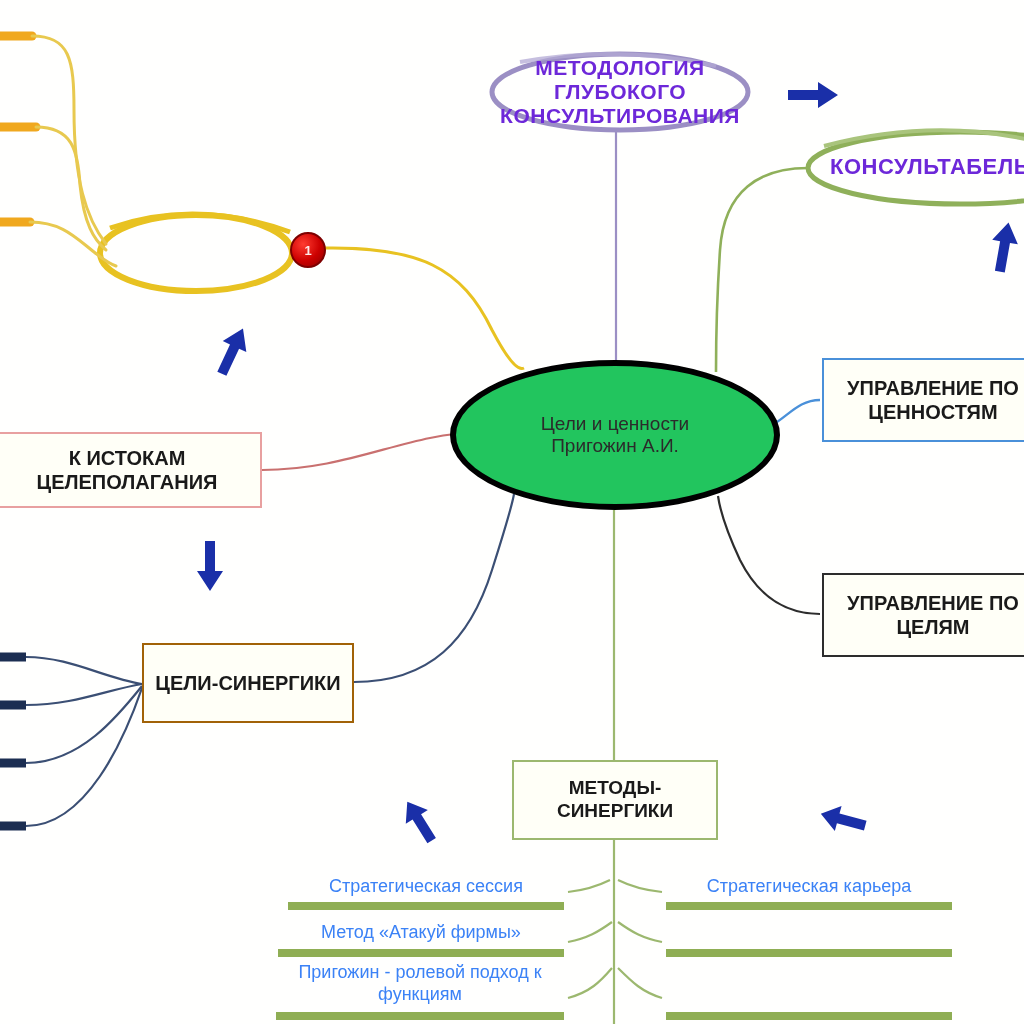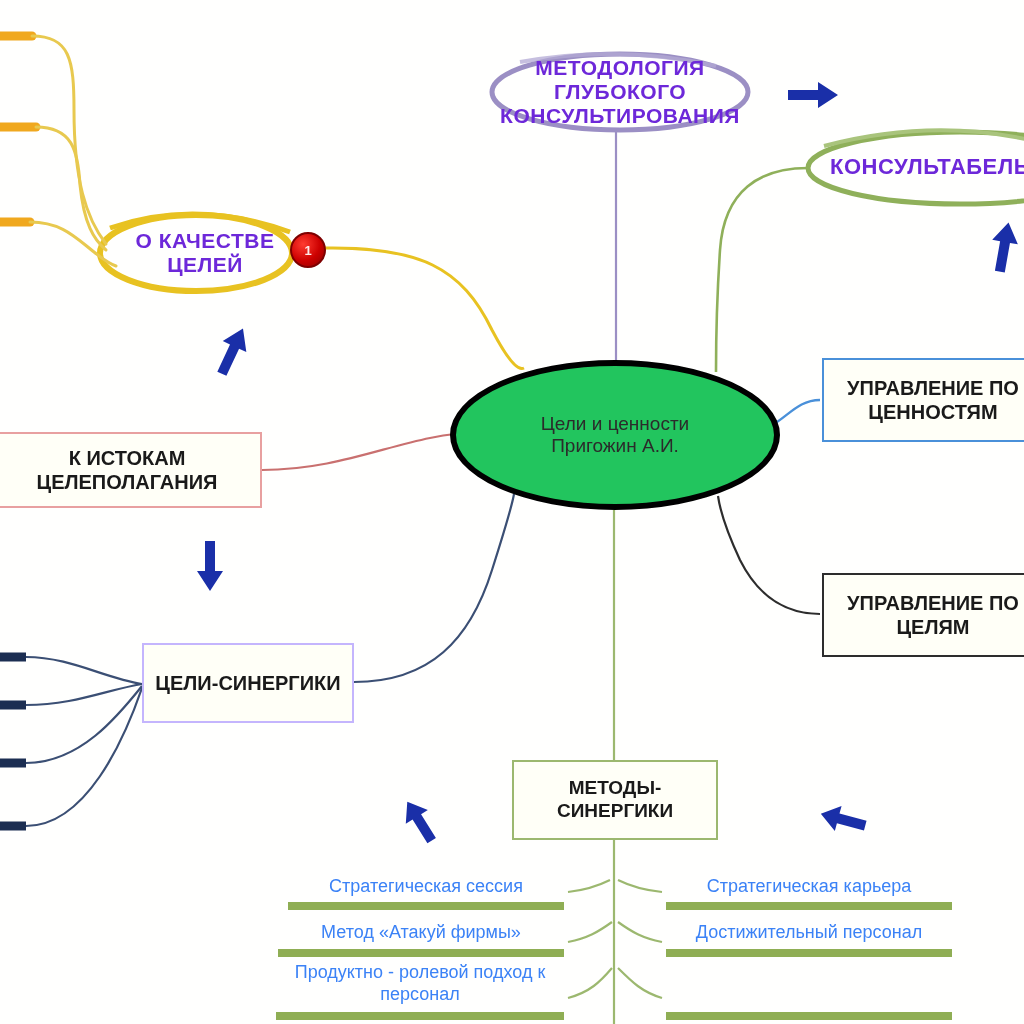--- a/index.html
+++ b/index.html
@@ -23,21 +23,21 @@
   #lbl-quality{left:100px;top:218px;width:210px;height:70px;font-size:21px;letter-spacing:.5px;}
   #lbl-consult{left:800px;top:140px;width:260px;height:54px;font-size:22px;letter-spacing:.5px;}
 
   
   .rbox{position:absolute;box-sizing:border-box;display:flex;align-items:center;
         justify-content:center;text-align:center;background:#fffff7;z-index:5;
         font-weight:bold;color:#1a1a1a;line-height:1.2;}
   #box-values{left:822px;top:358px;width:222px;height:84px;border:2px solid #4a90d9;font-size:20px;}
   #box-goals {left:822px;top:573px;width:222px;height:84px;border:2px solid #2d2d2d;font-size:20px;}
   #box-istoki{left:-8px;top:432px;width:270px;height:76px;border:2px solid #e8a0a0;font-size:20px;}
-  #box-synergy{left:142px;top:643px;width:212px;height:80px;border:2px solid #c4b5fd;font-size:20px;}
+  #box-synergy{left:142px;top:643px;width:212px;height:80px;border:2px solid #a16207;font-size:20px;}
   #box-methods{left:512px;top:760px;width:206px;height:80px;border:2px solid #9cb86f;font-size:19px;text-align:center;}
 
   
   .leaf{position:absolute;text-align:center;font-size:18px;color:#3b82f6;
         line-height:1.2;z-index:5;}
 
   
   #marker1{position:absolute;left:290px;top:232px;width:32px;height:32px;border-radius:50%;
            background:radial-gradient(circle at 35% 32%,#ff3b30 0%,#cc0000 55%,#8f0000 100%);
            border:2px solid #7e0000;color:#ffe9e9;font-size:13px;font-weight:bold;
@@ -138,36 +138,34 @@
 
   <div class="node" id="central">
     <div>
       <div>Цели и ценности</div>
       <div>Пригожин А.И.</div>
     </div>
   </div>
 
   <div class="ell-label" id="lbl-method">МЕТОДОЛОГИЯ ГЛУБОКОГО КОНСУЛЬТИРОВАНИЯ</div>
 
-  <div class="ell-label" id="lbl-quality">О КАЧЕСТВЕ ЦЕЛЕЙ</div>
 
   <div class="ell-label" id="lbl-consult">КОНСУЛЬТАБЕЛЬ</div>
 
   <div id="marker1">1</div>
 
   <div class="rbox" id="box-values">УПРАВЛЕНИЕ ПО ЦЕННОСТЯМ</div>
 
   <div class="rbox" id="box-goals">УПРАВЛЕНИЕ ПО ЦЕЛЯМ</div>
 
   <div class="rbox" id="box-istoki">К ИСТОКАМ ЦЕЛЕПОЛАГАНИЯ</div>
 
   <div class="rbox" id="box-synergy">ЦЕЛИ-СИНЕРГИКИ</div>
 
   <div class="rbox" id="box-methods">МЕТОДЫ-СИНЕРГИКИ</div>
 
   <div class="leaf" style="left:288px;top:876px;width:276px;">Стратегическая сессия</div>
   <div class="leaf" style="left:278px;top:922px;width:286px;">Метод «Атакуй фирмы»</div>
-  <div class="leaf" style="left:276px;top:962px;width:288px;">Продуктно - ролевой подход к персонал</div>
+  <div class="leaf" style="left:276px;top:962px;width:288px;">Пригожин - ролевой подход к функциям</div>
 
   <div class="leaf" style="left:666px;top:876px;width:286px;">Стратегическая карьера</div>
-  <div class="leaf" style="left:666px;top:922px;width:286px;">Достижительный персонал</div>
 
 </div>
 
 </body></html>

